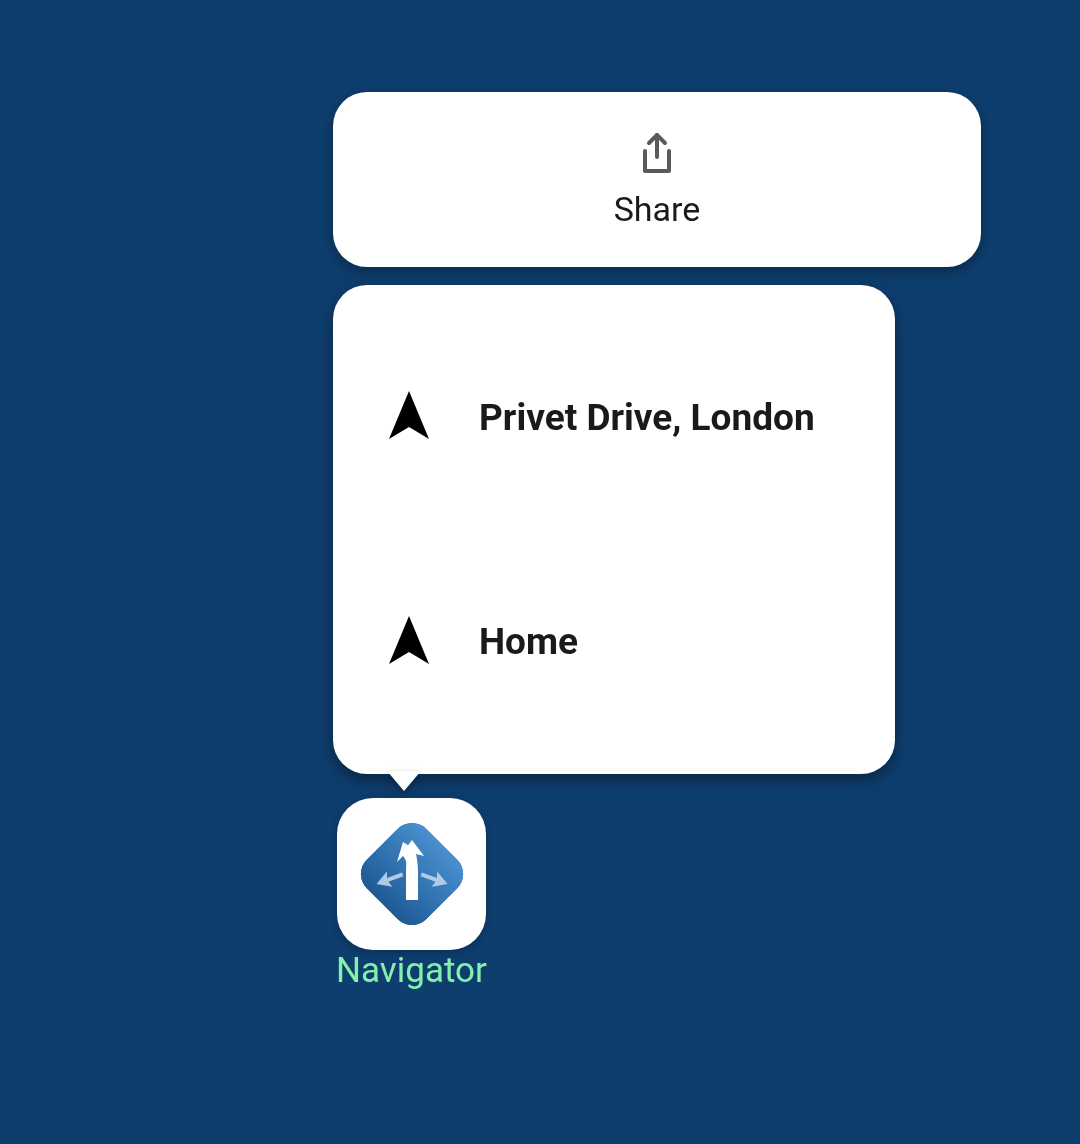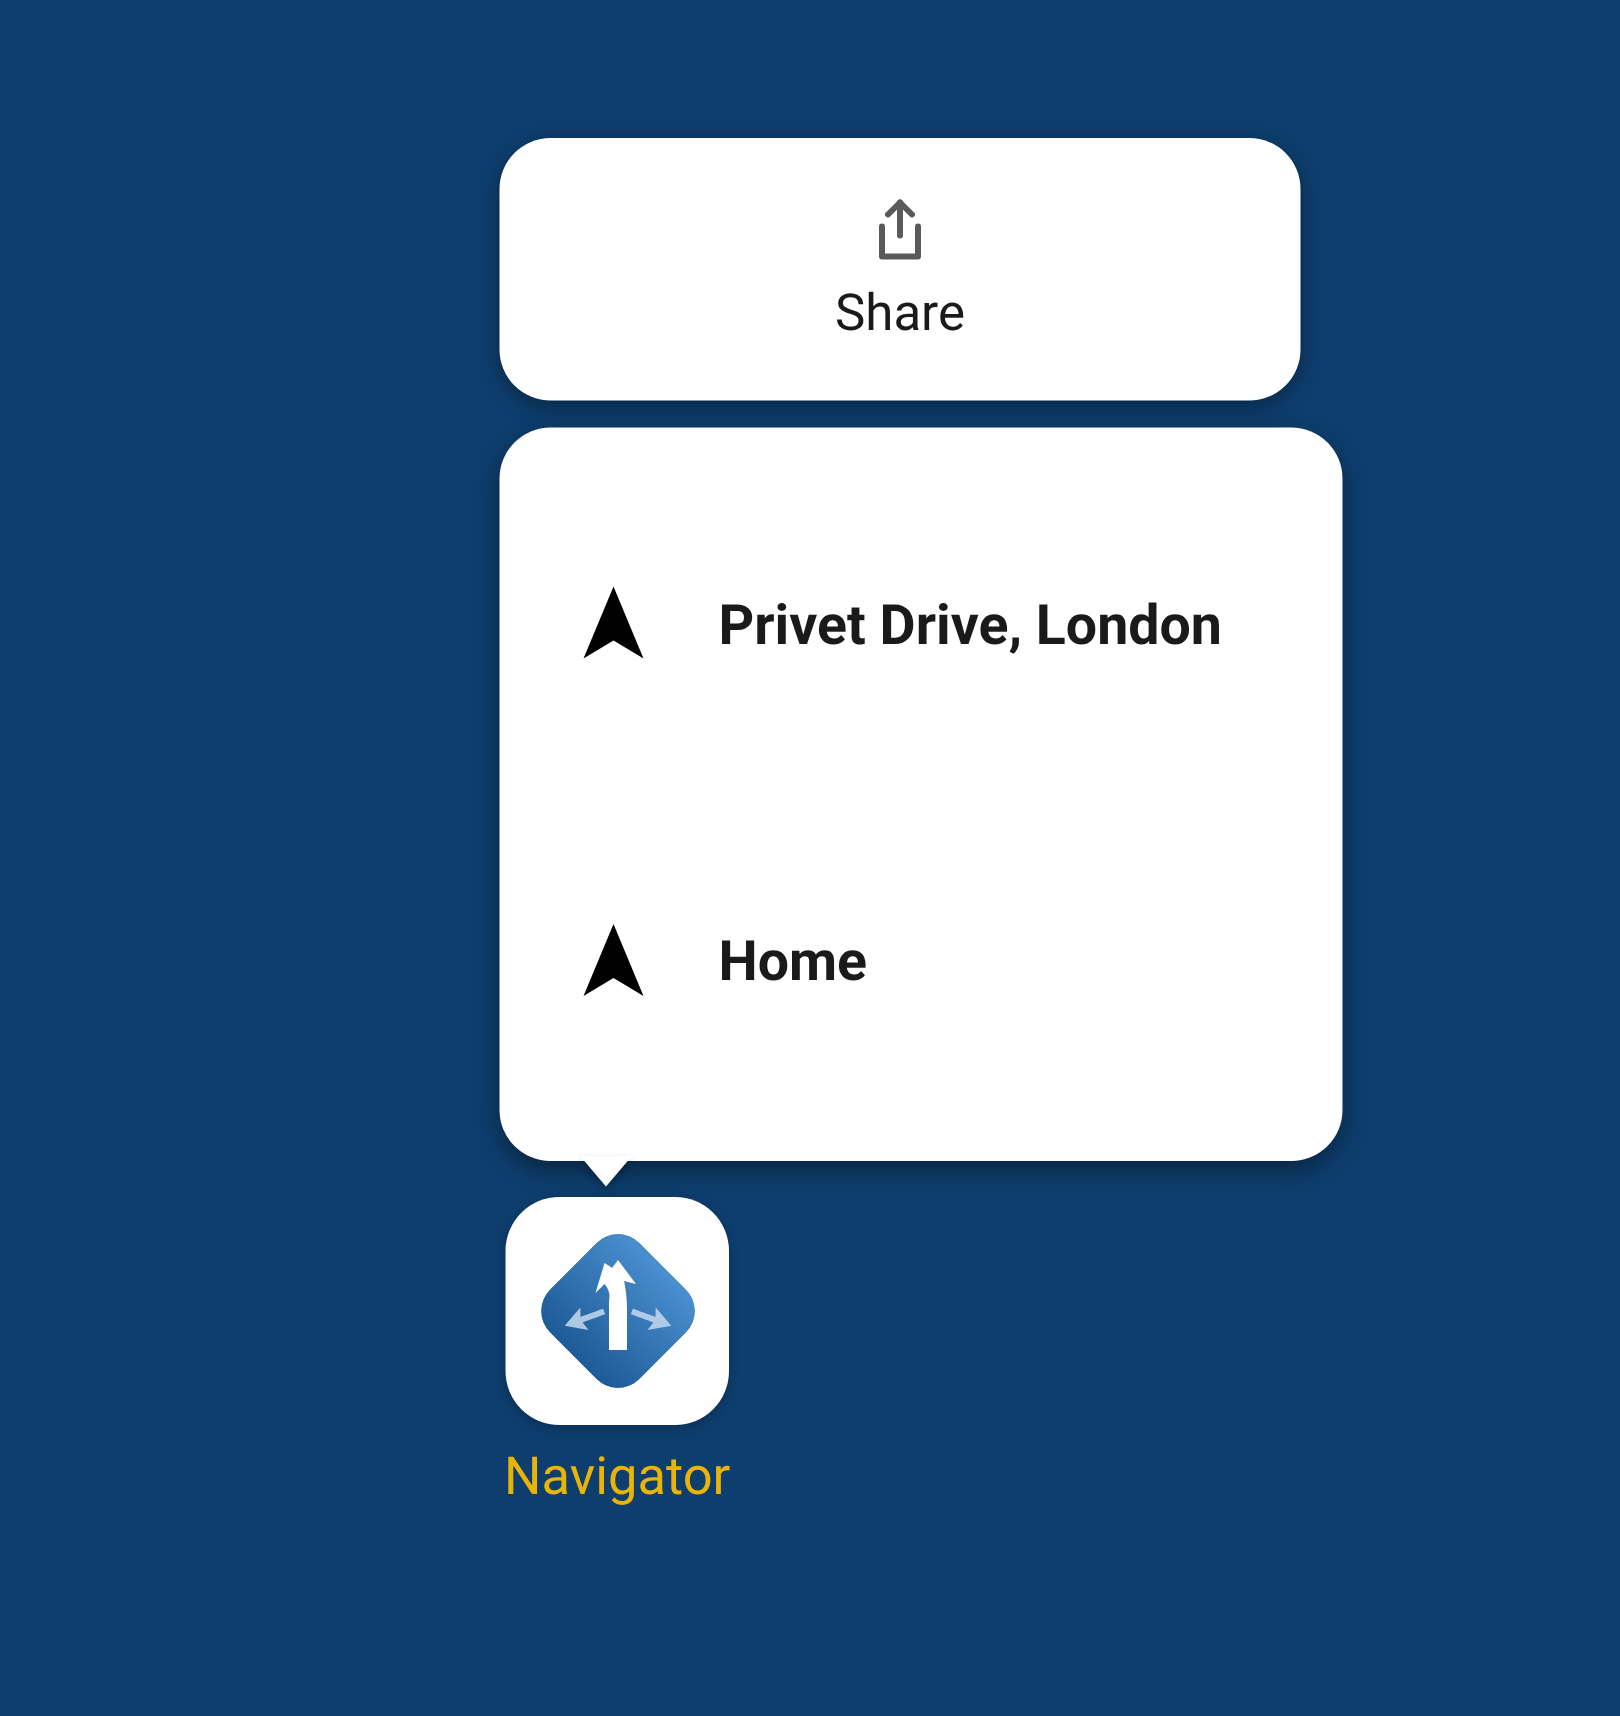--- a/index.html
+++ b/index.html
@@ -12,21 +12,21 @@
       height: 1144px;
       background: #0e3e6e;
       font-family: -apple-system, BlinkMacSystemFont, "Segoe UI", Roboto, sans-serif;
       position: relative;
       overflow: hidden;
     }
     .action-panel {
       position: absolute;
       left: 333px;
       top: 92px;
-      width: 534px;
+      width: 648px;
       height: 175px;
       background: #ffffff;
       border-radius: 34px;
       display: flex;
       align-items: center;
       justify-content: space-around;
       padding: 0 20px;
       box-shadow: 0 4px 14px rgba(0,0,0,0.35);
     }
     .action-item {
@@ -117,22 +117,21 @@
       height: 152px;
       background: #ffffff;
       border-radius: 36px;
       display: flex;
       align-items: center;
       justify-content: center;
       box-shadow: 0 2px 8px rgba(0,0,0,0.25);
     }
     .app-label {
       font-size: 35px;
-      color: #eab308;
-      margin-top: 14px;
+      color: #86efac;
       text-align: center;
     }
   </style>
 </head>
 <body>
 
 <div class="action-panel">
   <div class="action-item">
     <div class="action-icon">
       <svg width="42" height="46" viewBox="0 0 42 46">

